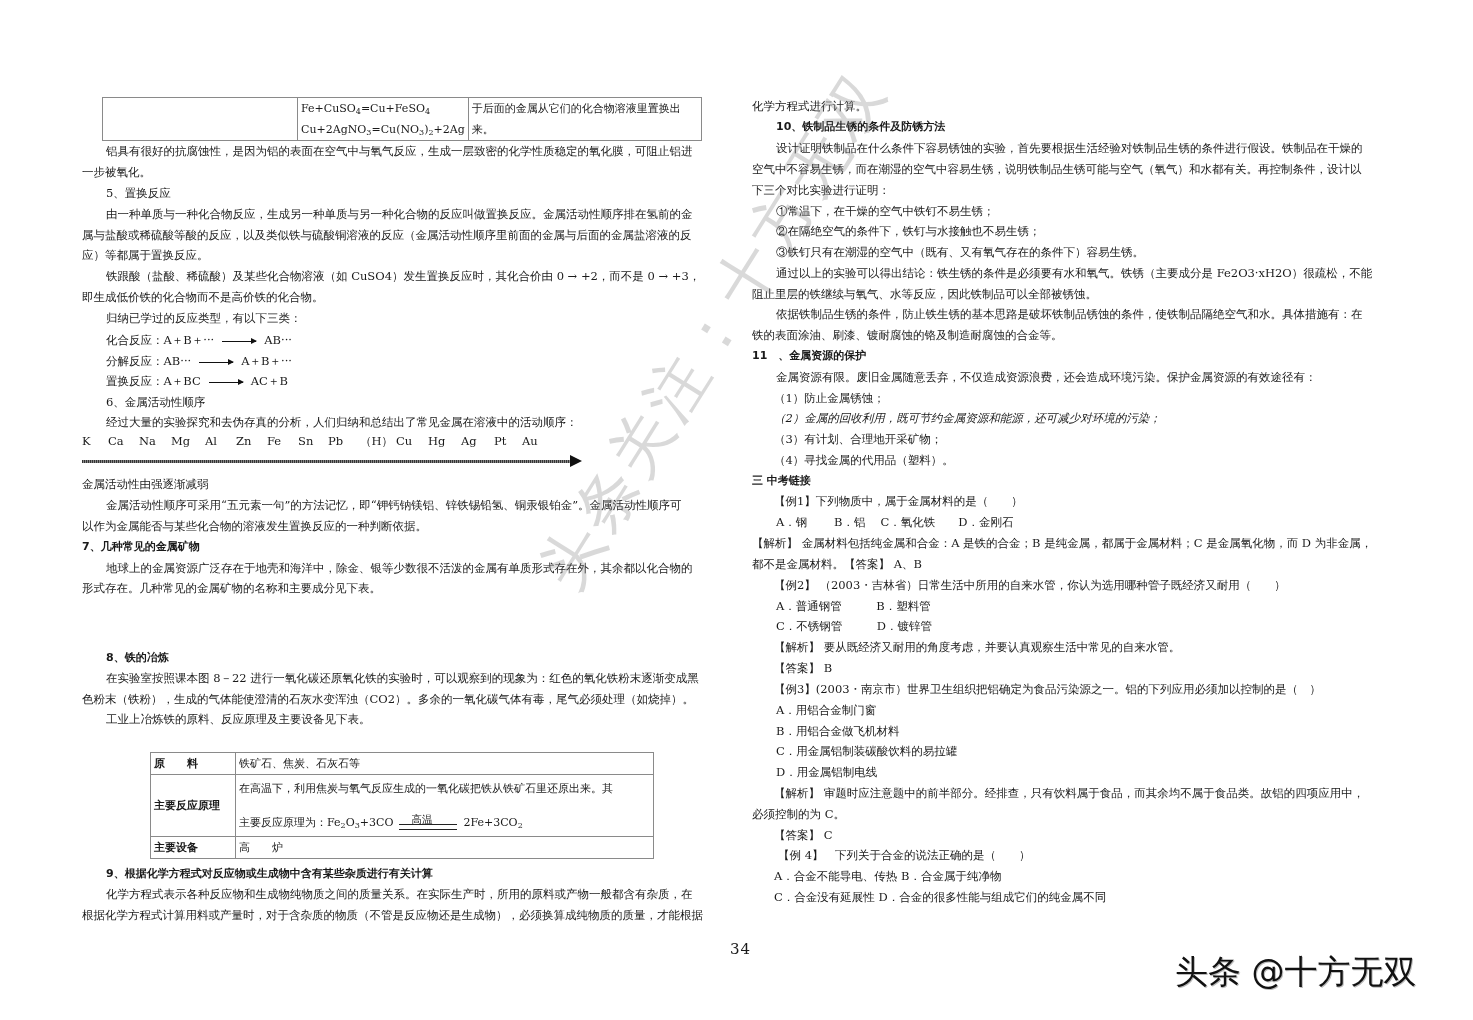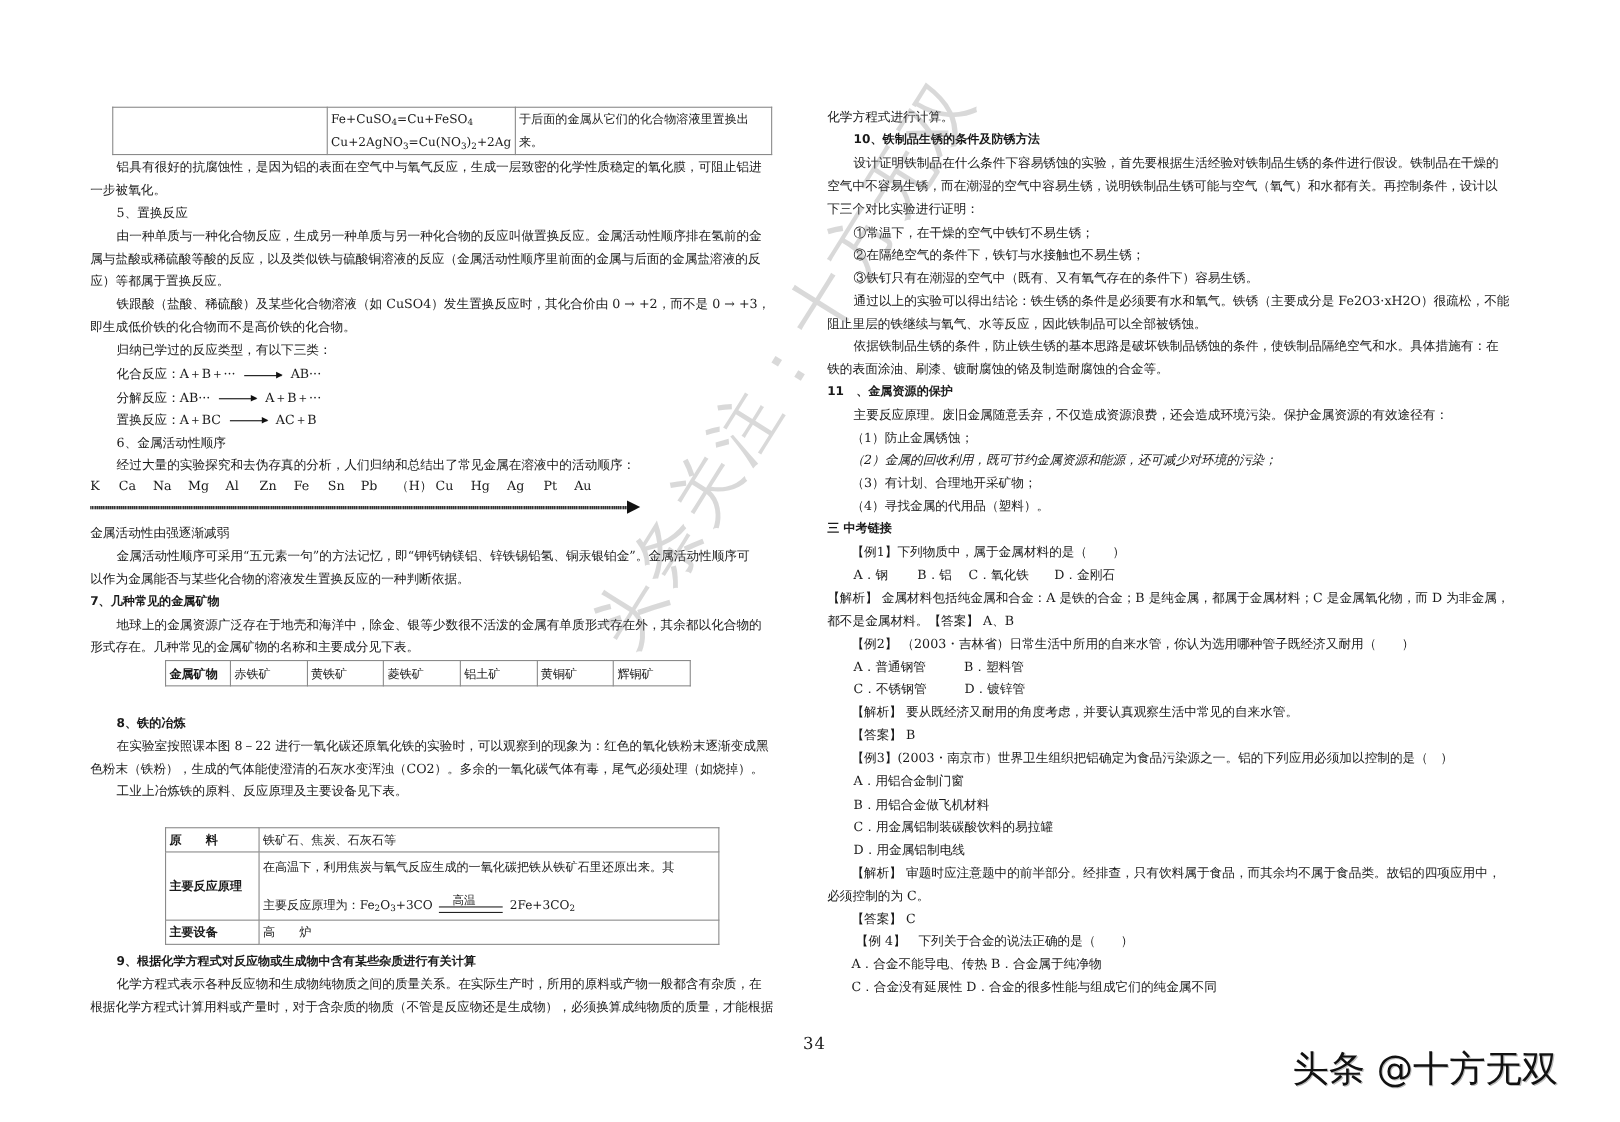--- a/index.html
+++ b/index.html
@@ -91,29 +91,20 @@
   <div class="ln" style="top:474px;">金属活动性由强逐渐减弱</div>
   <div class="ln ind" style="top:495px;">金属活动性顺序可采用“五元素一句”的方法记忆，即“钾钙钠镁铝、锌铁锡铅氢、铜汞银铂金”。金属活动性顺序可</div>
   <div class="ln" style="top:516px;">以作为金属能否与某些化合物的溶液发生置换反应的一种判断依据。</div>
   <div class="ln b" style="top:537px;">7、几种常见的金属矿物</div>
   <div class="ln ind" style="top:558px;">地球上的金属资源广泛存在于地壳和海洋中，除金、银等少数很不活泼的金属有单质形式存在外，其余都以化合物的</div>
   <div class="ln" style="top:578px;">形式存在。几种常见的金属矿物的名称和主要成分见下表。</div>
 </div>
 
 <table class="t" style="left:150px; top:600px; width:478px;">
   <tbody>
-      <tr style="height:23px;">
-    <td class="b" style="width:52px;">金属矿物</td>
-    <td>赤铁矿</td>
-    <td>黄铁矿</td>
-    <td>菱铁矿</td>
-    <td>铝土矿</td>
-    <td>黄铜矿</td>
-    <td>辉铜矿</td>
-  </tr>
 </tbody>
   </table>
 
 <div class="col left">
   <div class="ln b" style="top:648px; left:24px;">8、铁的冶炼</div>
   <div class="ln ind" style="top:668px;">在实验室按照课本图 8－22 进行一氧化碳还原氧化铁的实验时，可以观察到的现象为：红色的氧化铁粉末逐渐变成黑</div>
   <div class="ln" style="top:689px;">色粉末（铁粉），生成的气体能使澄清的石灰水变浑浊（CO2）。多余的一氧化碳气体有毒，尾气必须处理（如烧掉）。</div>
   <div class="ln ind" style="top:709px;">工业上冶炼铁的原料、反应原理及主要设备见下表。</div>
 </div>
 
@@ -151,21 +142,21 @@
   <div class="ln" style="top:159px;">空气中不容易生锈，而在潮湿的空气中容易生锈，说明铁制品生锈可能与空气（氧气）和水都有关。再控制条件，设计以</div>
   <div class="ln" style="top:180px;">下三个对比实验进行证明：</div>
   <div class="ln ind" style="top:201px;">①常温下，在干燥的空气中铁钉不易生锈；</div>
   <div class="ln ind" style="top:221px;">②在隔绝空气的条件下，铁钉与水接触也不易生锈；</div>
   <div class="ln ind" style="top:242px;">③铁钉只有在潮湿的空气中（既有、又有氧气存在的条件下）容易生锈。</div>
   <div class="ln ind" style="top:263px;">通过以上的实验可以得出结论：铁生锈的条件是必须要有水和氧气。铁锈（主要成分是 Fe2O3·xH2O）很疏松，不能</div>
   <div class="ln" style="top:284px;">阻止里层的铁继续与氧气、水等反应，因此铁制品可以全部被锈蚀。</div>
   <div class="ln ind" style="top:304px;">依据铁制品生锈的条件，防止铁生锈的基本思路是破坏铁制品锈蚀的条件，使铁制品隔绝空气和水。具体措施有：在</div>
   <div class="ln" style="top:325px;">铁的表面涂油、刷漆、镀耐腐蚀的铬及制造耐腐蚀的合金等。</div>
   <div class="ln b" style="top:346px;">11　、金属资源的保护</div>
-  <div class="ln ind" style="top:367px;">主要反应原理。废旧金属随意丢弃，不仅造成资源浪费，还会造成环境污染。保护金属资源的有效途径有：</div>
+  <div class="ln ind" style="top:367px;">金属资源有限。废旧金属随意丢弃，不仅造成资源浪费，还会造成环境污染。保护金属资源的有效途径有：</div>
   <div class="ln" style="top:388px; left:22px;">（1）防止金属锈蚀；</div>
   <div class="ln" style="top:408px; left:22px;font-style:italic;">（2）金属的回收利用，既可节约金属资源和能源，还可减少对环境的污染；</div>
   <div class="ln" style="top:429px; left:22px;">（3）有计划、合理地开采矿物；</div>
   <div class="ln" style="top:450px; left:22px;">（4）寻找金属的代用品（塑料）。</div>
   <div class="ln b" style="top:471px;">三 中考链接</div>
   <div class="ln" style="top:491px; left:22px;">【例1】下列物质中，属于金属材料的是（　　）</div>
   <div class="ln" style="top:512px; left:24px;">A．钢　　 B．铝　 C．氧化铁　　D．金刚石</div>
   <div class="ln" style="top:533px;">【解析】 金属材料包括纯金属和合金：A 是铁的合金；B 是纯金属，都属于金属材料；C 是金属氧化物，而 D 为非金属，</div>
   <div class="ln" style="top:554px;">都不是金属材料。【答案】 A、B</div>
   <div class="ln" style="top:575px; left:22px;">【例2】 （2003・吉林省）日常生活中所用的自来水管，你认为选用哪种管子既经济又耐用（　　）</div>

